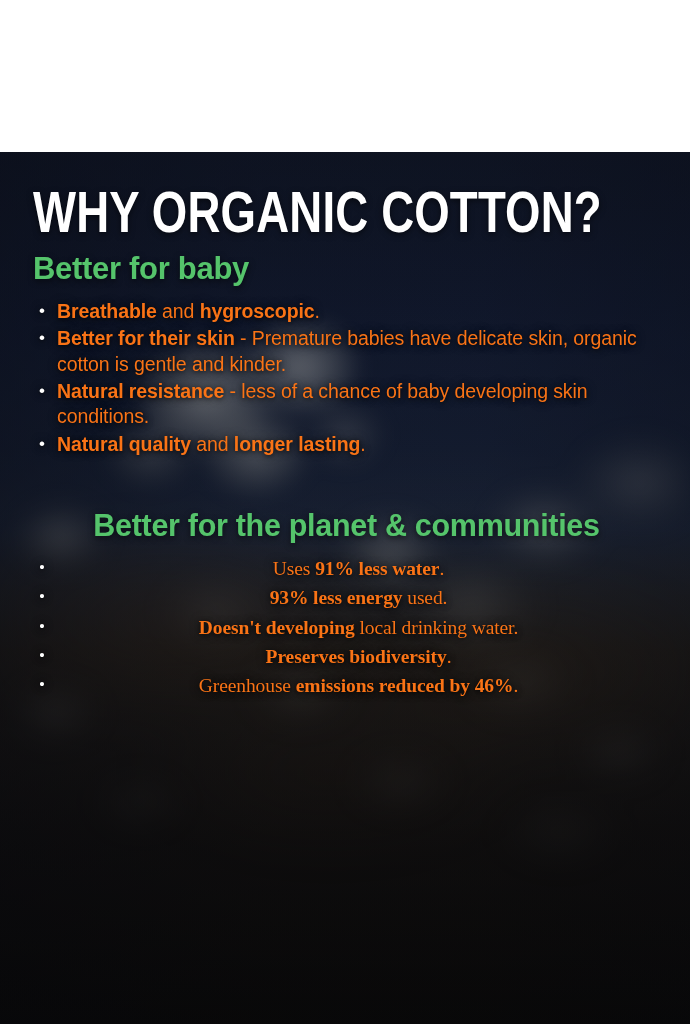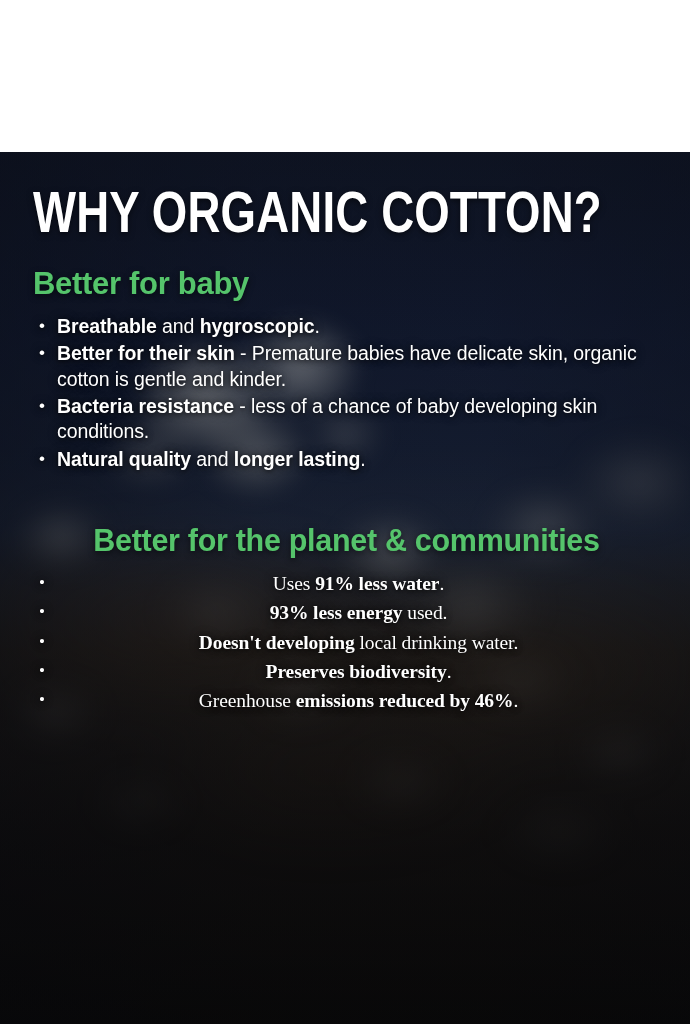--- a/index.html
+++ b/index.html
@@ -148,38 +148,38 @@
     margin: 0 0 10px 0;
     font-family: "Liberation Sans", sans-serif;
     font-weight: 700;
     font-size: 31px;
     line-height: 1.08;
     letter-spacing: -0.3px;
     color: #55c46b;
     text-shadow: 0 2px 6px rgba(0,0,0,0.60);
     white-space: nowrap;
   }
-  #heading-baby { margin-top: 29px; }
+  #heading-baby { margin-top: 14px; }
   #heading-planet { font-size: 30.5px; }
 
   .bullet-list {
     margin: 0;
     padding: 0;
     list-style: none;
   }
   #list-baby { margin-top: 13px; }
   #list-planet { margin-top: 14px; }
 
   .bullet-item {
     position: relative;
     margin: 0 0 2px 0;
     padding-left: 24px;
     font-size: 19.5px;
     line-height: 1.30;
-    color: #ffffff;
+    color: #f97316;
     letter-spacing: -0.1px;
     text-shadow: 0 1px 5px rgba(0,0,0,0.75), 0 0 11px rgba(0,0,0,0.45);
   }
   #list-planet .bullet-item { margin-bottom: 4px; font-family: Liberation Serif, serif; }
 
   .bullet-item::before {
     content: "•";
     position: absolute;
     left: 6px;
     top: 0;
@@ -206,21 +206,21 @@
 
     <div id="content">
 
       <h1 class="headline" id="headline">WHY ORGANIC COTTON?</h1>
 
       <section class="section" id="section-baby">
         <h2 class="section-heading" id="heading-baby">Better for baby</h2>
         <ul class="bullet-list" id="list-baby">
             <li class="bullet-item"><b>Breathable</b><span> and </span><b>hygroscopic</b><span>.</span></li>
             <li class="bullet-item"><b>Better for their skin</b><span> - Premature babies have delicate skin, organic cotton is gentle and kinder.</span></li>
-            <li class="bullet-item"><b>Bacteria resistance</b><span> - less of a chance of baby developing skin conditions.</span></li>
+            <li class="bullet-item"><b>Natural resistance</b><span> - less of a chance of baby developing skin conditions.</span></li>
             <li class="bullet-item"><b>Natural quality</b><span> and </span><b>longer lasting</b><span>.</span></li>
           </ul>
       </section>
 
       <section class="section" id="section-planet">
         <h2 class="section-heading" id="heading-planet">Better for the planet &amp; communities</h2>
         <ul class="bullet-list" id="list-planet">
             <li class="bullet-item"><span>Uses </span><b>91% less water</b><span>.</span></li>
             <li class="bullet-item"><b>93% less energy</b><span> used.</span></li>
             <li class="bullet-item"><b>Doesn't developing</b><span> local drinking water.</span></li>

